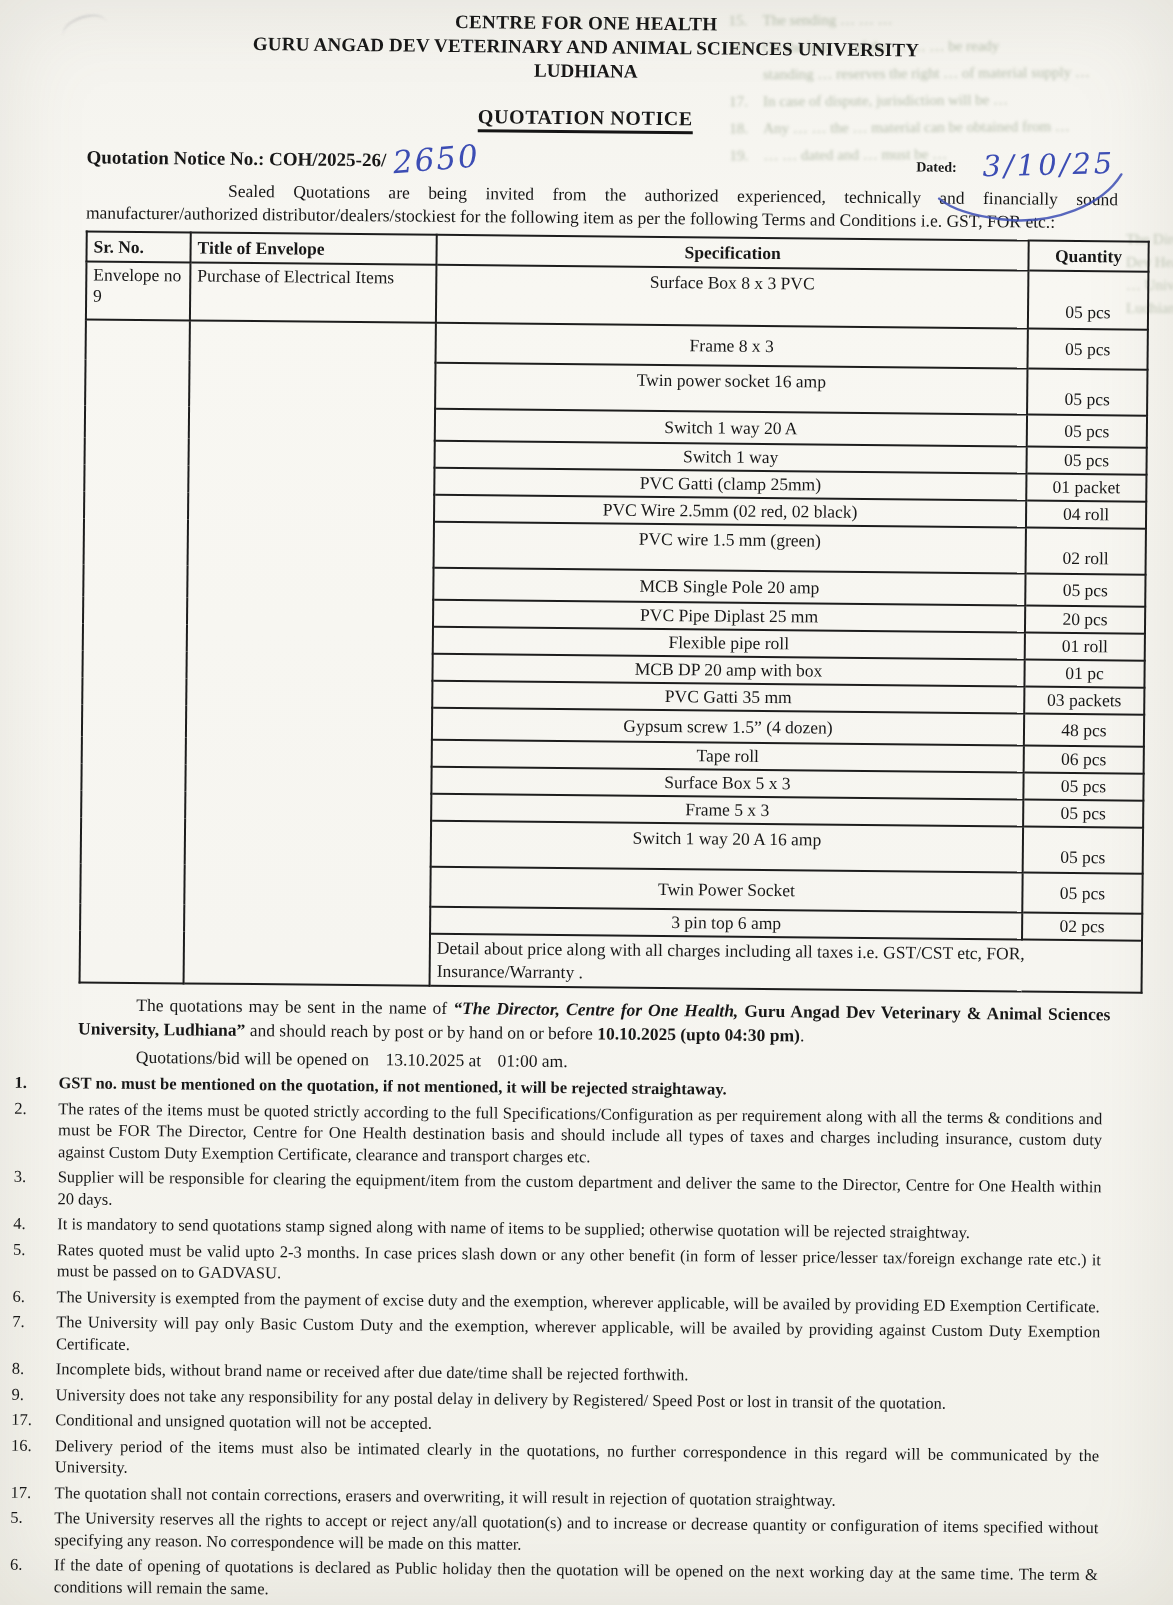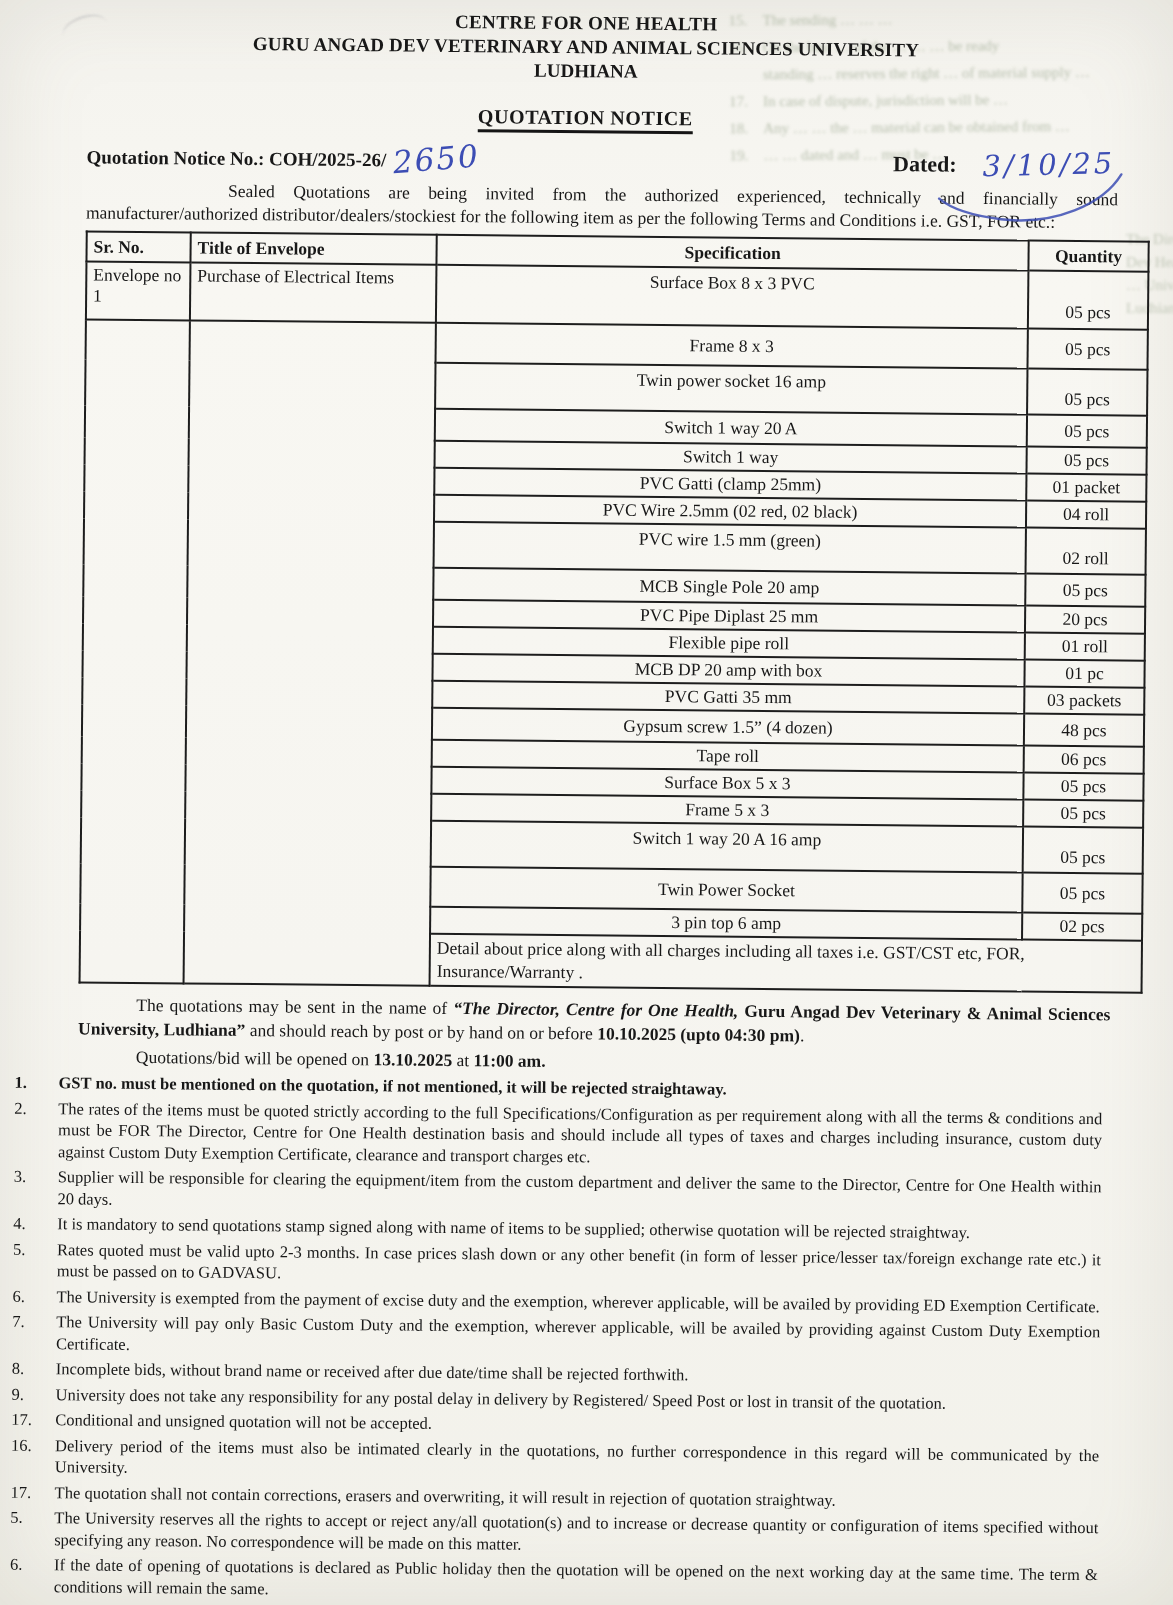--- a/index.html
+++ b/index.html
@@ -41,21 +41,21 @@
   .hdr .l2 { font-size:19px; font-weight:bold; letter-spacing:.2px; margin-top:2px; }
   .hdr .l3 { font-size:19px; font-weight:bold; margin-top:2px; }
   .hdr .l4 { display:inline-block; font-size:20px; font-weight:bold; letter-spacing:.6px;
              border-bottom:3px solid #151515; padding-bottom:1px; margin-top:6px; }
   
   .meta { display:flex; align-items:baseline; margin:6px 56px 0 88px; position:relative; }
   .meta .lbl { font-size:19px; font-weight:bold; white-space:nowrap; }
   .hw { font-family:"DejaVu Serif",serif; font-style:italic; color:#3c4db4; }
   .hw-no { font-size:31px; letter-spacing:2px; transform:rotate(-5deg) translateY(3px); display:inline-block; margin-left:6px; }
   .meta .spacer { flex:1; }
-  .meta .dated { font-size:22px; font-weight:bold; margin-right:26px; }
+  .meta .dated { font-size:14px; font-weight:bold; margin-right:26px; }
   .hw-date { font-size:29px; letter-spacing:3px; transform:rotate(-2deg) translateY(2px); display:inline-block; white-space:nowrap; }
   .flourish { position:absolute; right:-10px; top:26px; pointer-events:none; }
   
   .intro {
     margin:8px 53px 6px 88px; font-size:17.5px; line-height:23px;
     text-align:justify; text-indent:142px;
   }
   
   table.qt { border-collapse:collapse; margin-left:88px; width:1062px; table-layout:fixed; }
   table.qt col.c1 { width:104px; } table.qt col.c2 { width:246px; }
@@ -72,21 +72,21 @@
   tr.h46 td.spec { vertical-align:top; padding-top:4px; } tr.h46 td.qty { vertical-align:bottom; padding-bottom:4px; }
   tr.h32 { height:32px; }  tr.h27 { height:27px; }
   td.detail { text-align:left; font-size:17.5px; line-height:23px; padding:4px 10px; height:52px; vertical-align:top; }
   
   .close1 {
     margin:9px 53px 0 88px; font-size:17.5px; line-height:24px; text-align:justify; text-indent:58px;
   }
   .close1 .bi { font-weight:bold; font-style:italic; }
   .close1 .b  { font-weight:bold; }
   .close2 { margin:4px 53px 4px 88px; font-size:17.5px; line-height:24px; text-indent:58px; }
-  .close2 .b { font-weight:bold; }
+  .close2 .b { font-weight:normal;margin-left:12px; }
   
   .terms { margin:4px 60px 0 25px; }
   .term { display:flex; margin-bottom:4px; }
   .term .num { flex:0 0 44px; font-size:16.5px; padding-top:1px; }
   .term .txt { flex:1; font-size:16.5px; line-height:21.5px; text-align:justify; }
   .term.bold .num, .term.bold .txt { font-weight:bold; }
 </style>
 </head>
 <body>
 
@@ -138,21 +138,21 @@
           <col class="c4">
         </colgroup>
       <tbody>
           <tr>
         <th>Sr. No.</th>
         <th>Title of Envelope</th>
         <th class="cen">Specification</th>
         <th class="cen">Quantity</th>
       </tr>
       <tr class="h56">
-        <td class="sr">Envelope no 1</td>
+        <td class="sr">Envelope no 9</td>
         <td class="ttl">Purchase of  Electrical Items</td>
         <td class="spec">Surface Box 8 x 3 PVC</td>
         <td class="qty">05 pcs</td>
       </tr>
       <tr class="h40">
         <td class="sr" rowspan="20"></td>
         <td class="ttl" rowspan="20"></td>
         <td class="spec">Frame 8 x 3</td>
         <td class="qty">05 pcs</td>
       </tr>
@@ -229,21 +229,21 @@
         <td class="qty">02 pcs</td>
       </tr>
       <tr>
         <td class="detail" colspan="2">Detail about price along with all charges including all taxes i.e. GST/CST etc, FOR, Insurance/Warranty .</td>
       </tr>
     </tbody>
       </table>
 
     <p class="close1"><span>The quotations may be sent in the name of </span><span class="bi">“The Director, Centre for One Health,</span><span class="b"> Guru Angad Dev Veterinary &amp; Animal Sciences University, Ludhiana”</span><span> and should reach by post or by hand on or before </span><span class="b">10.10.2025 (upto 04:30 pm)</span><span>.</span></p>
 
-    <p class="close2"><span>Quotations/bid will be opened on </span><span class="b">13.10.2025</span><span> at </span><span class="b">11:00 am.</span></p>
+    <p class="close2"><span>Quotations/bid will be opened on </span><span class="b">13.10.2025</span><span> at </span><span class="b">01:00 am.</span></p>
 
     <div class="terms">
       <div class="term bold">
         <div class="num">1.</div>
         <div class="txt">GST no. must be mentioned on the quotation, if not mentioned, it will be rejected straightaway.</div>
       </div>
       <div class="term">
         <div class="num">2.</div>
         <div class="txt">The rates of the items must be quoted strictly according to the full Specifications/Configuration as per requirement along with all the terms &amp; conditions and must be FOR The Director, Centre for One Health destination basis and should include all types of taxes and charges including insurance, custom duty against Custom Duty Exemption Certificate, clearance and transport charges etc.</div>
       </div>

